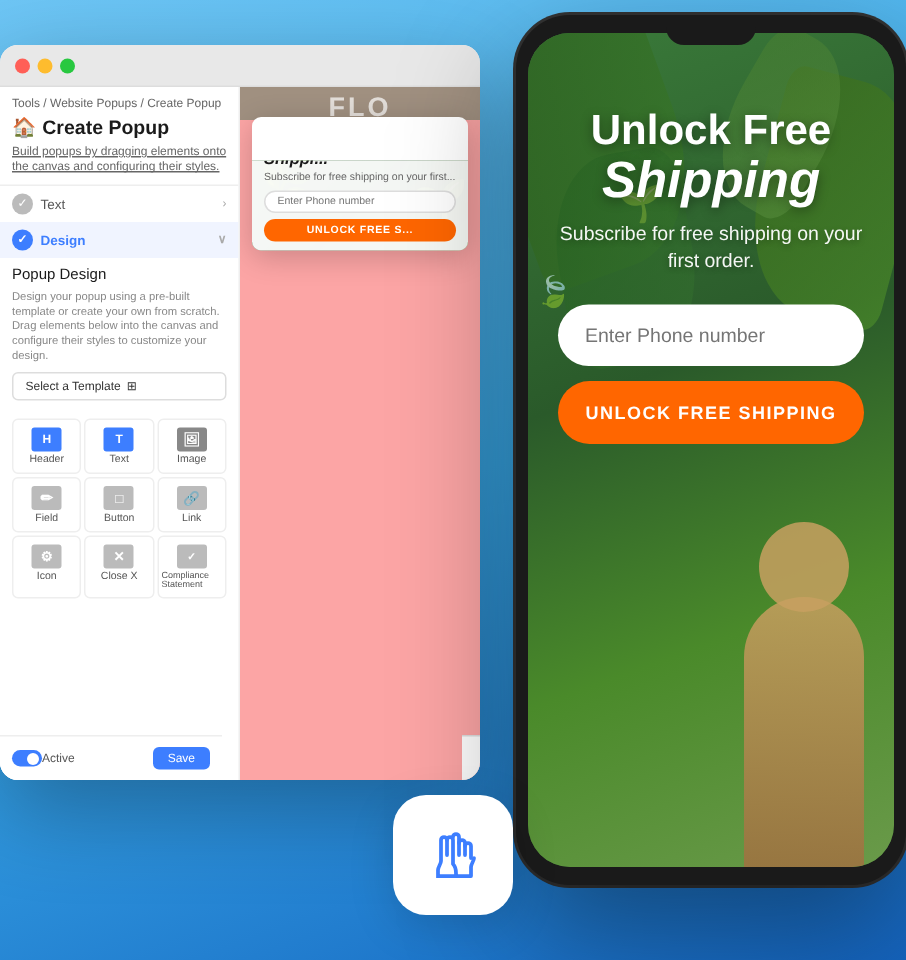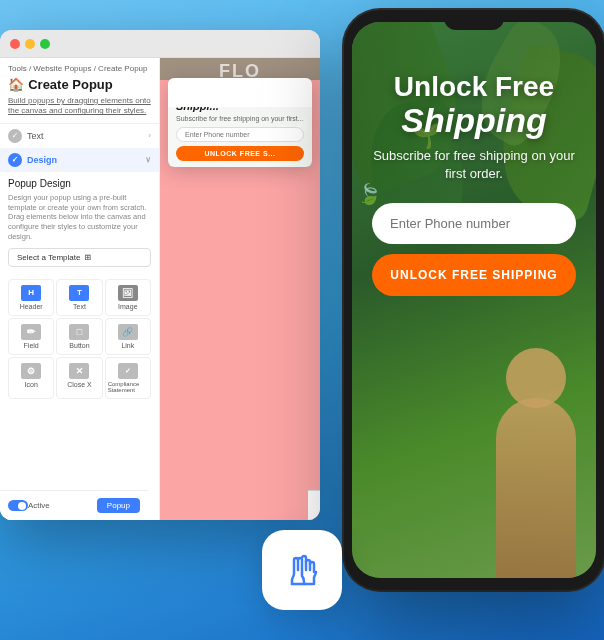--- a/index.html
+++ b/index.html
@@ -537,21 +537,21 @@
           <div class="element-icon gray" style="font-size:7px;">✓</div>
           <span style="font-size:6px;">Compliance Statement</span>
         </div>
       </div>
 
       <div class="sidebar-bottom">
         <div class="active-toggle">
           <div class="toggle-dot"></div>
           <span>Active</span>
         </div>
-        <button class="save-btn">Popup</button>
+        <button class="save-btn">Save</button>
       </div>
     </div>
 
     <div class="editor-canvas">
       <div class="canvas-header">
         <span>FLO</span>
       </div>
 
       <div class="canvas-popup-preview">
         <div class="canvas-popup-img">

